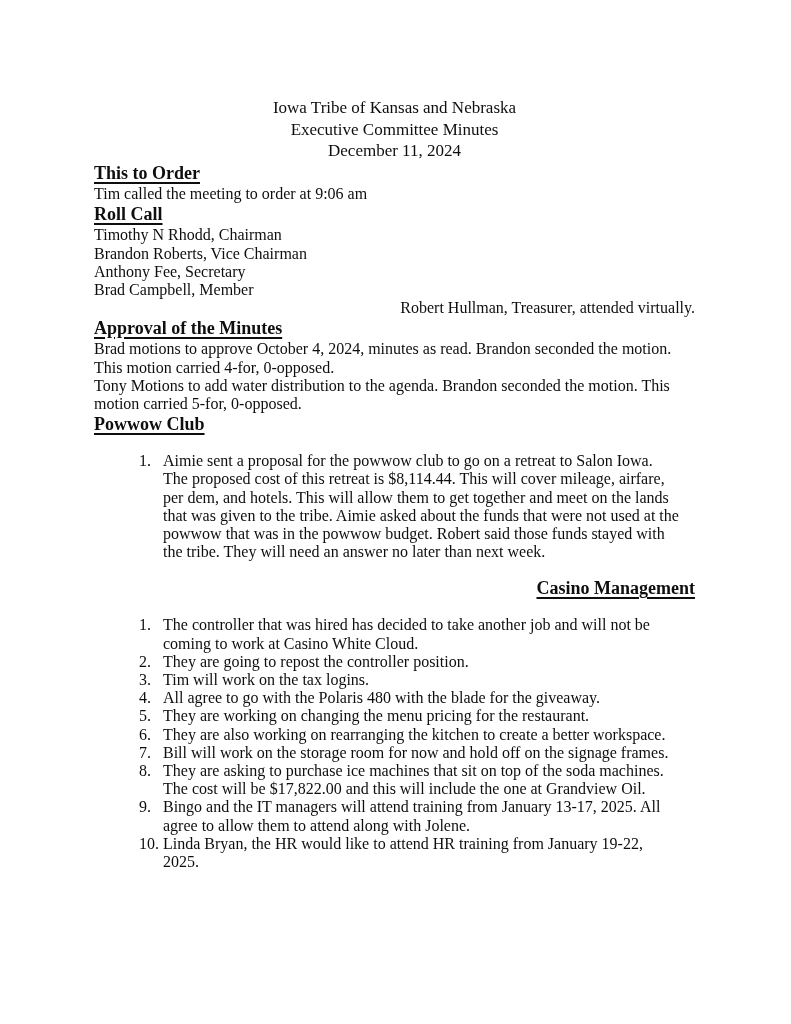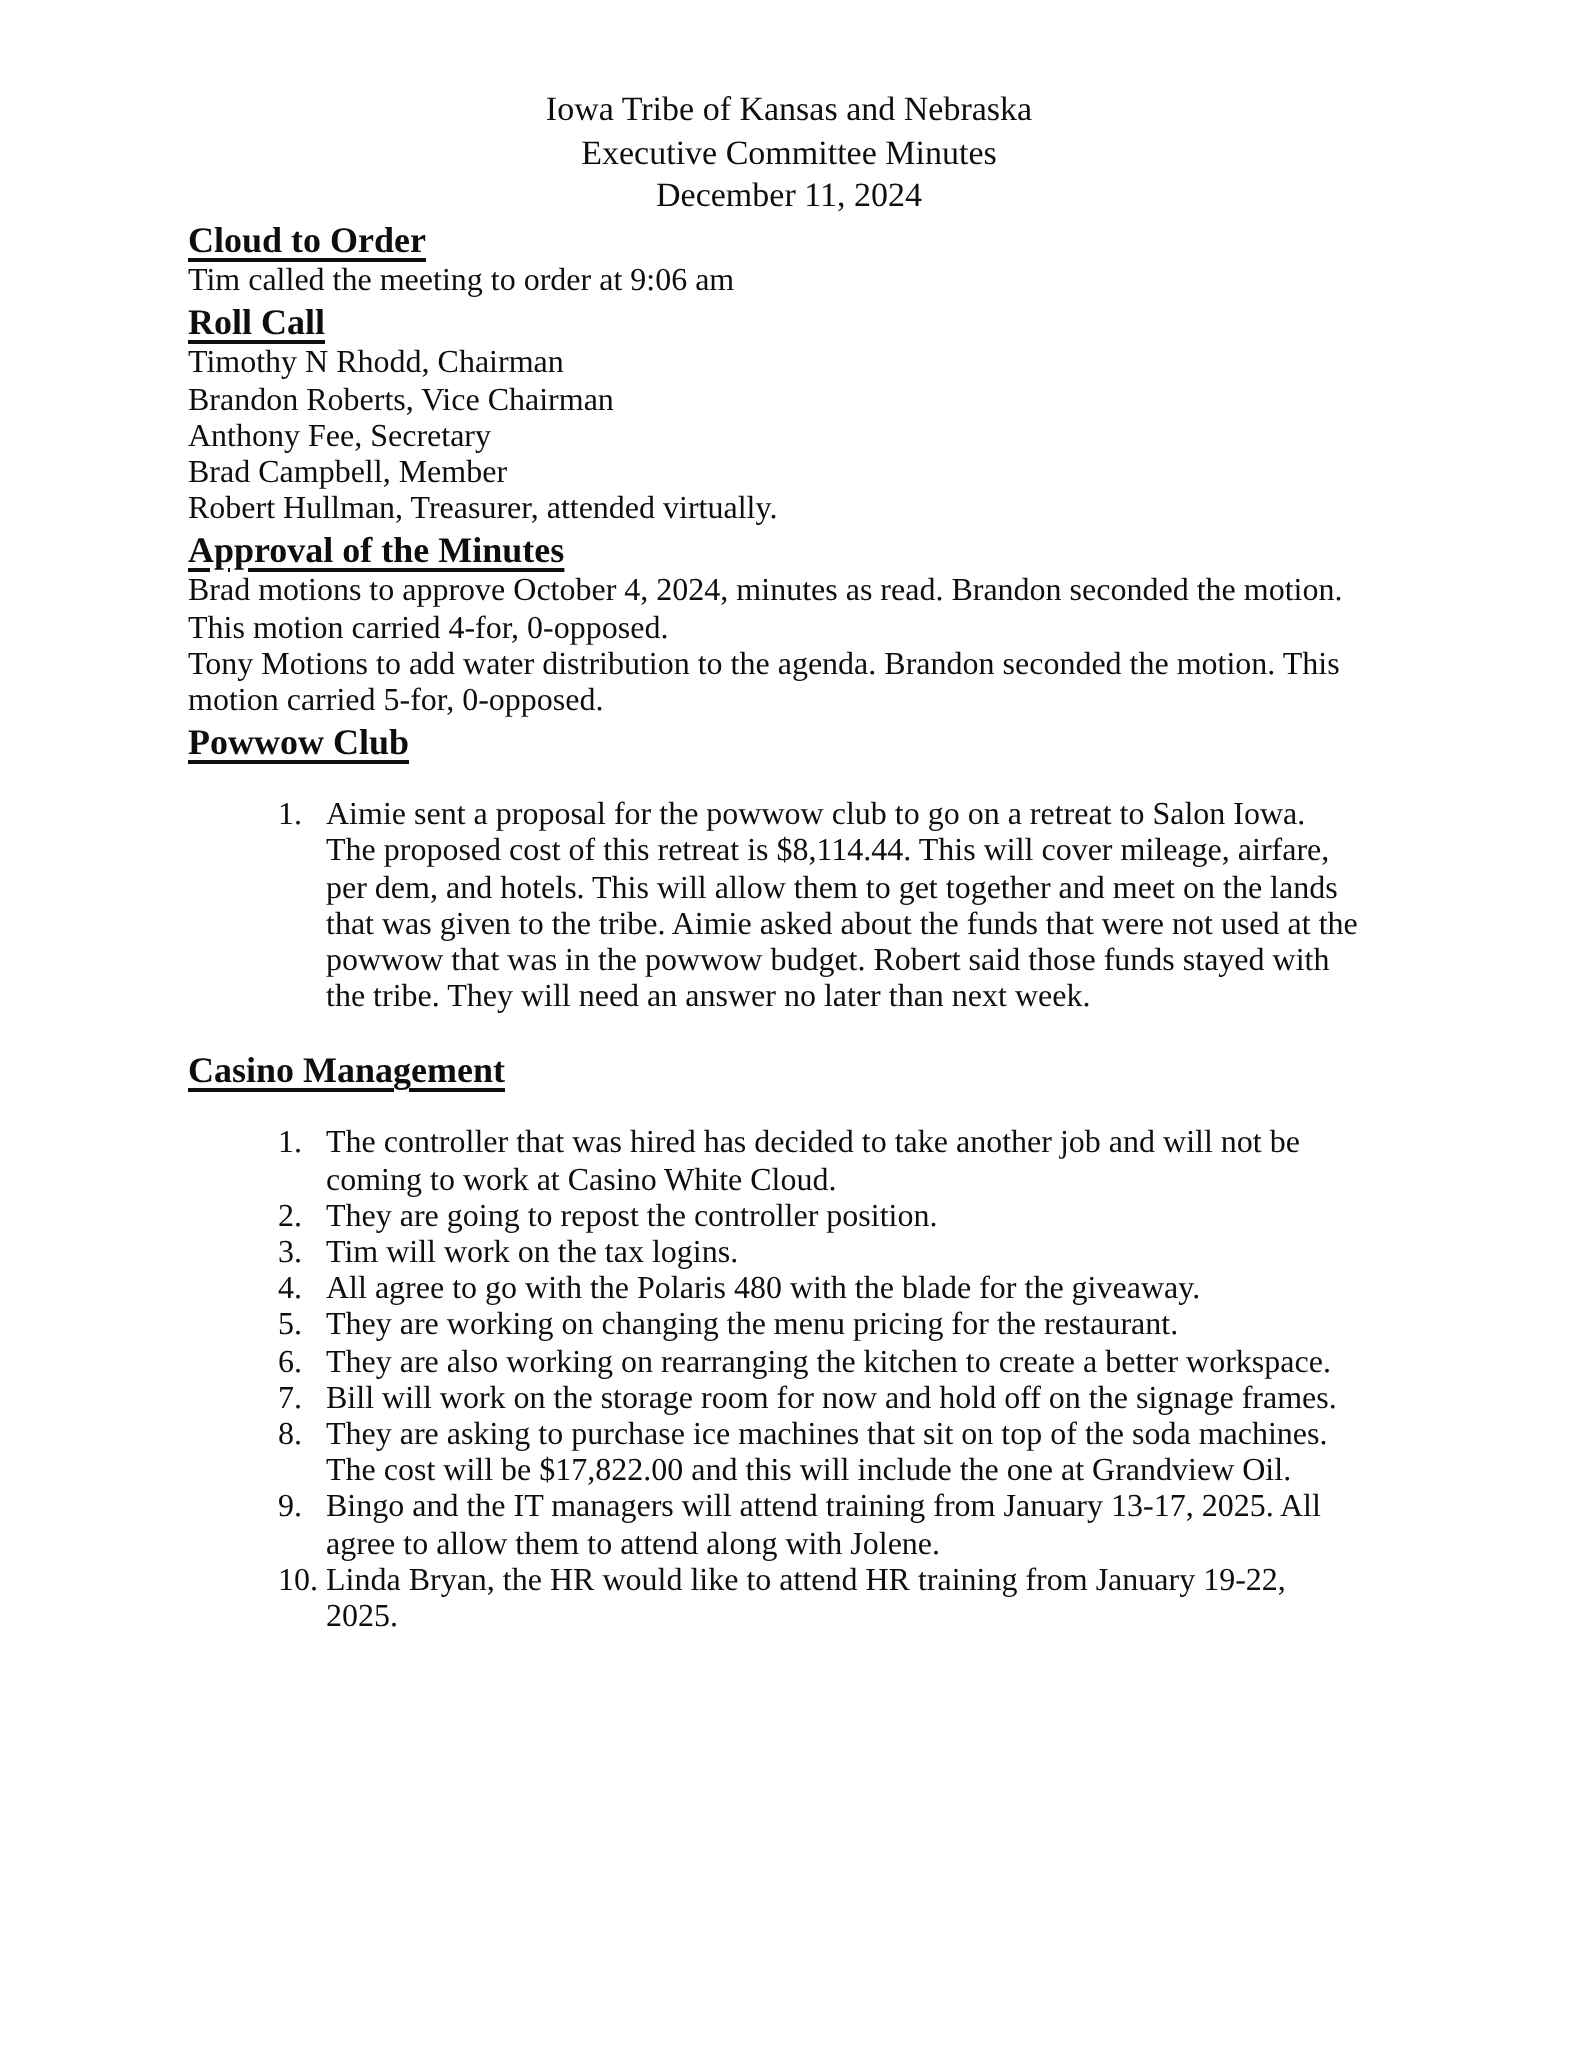--- a/index.html
+++ b/index.html
@@ -14,39 +14,39 @@
     box-sizing: border-box;
     background: #ffffff;
     color: #0e0e0e;
     font-family: "Liberation Serif", "DejaVu Serif", serif;
     font-size: 16px;
     line-height: 18.2px;
     padding: 0 96px 0 94px;
     overflow: hidden;
   }
   .title-block {
-    padding-top: 44px;
+    padding-top: 97px;
     text-align: center;
     font-size: 17px;
     line-height: 21.7px;
   }
   h2.sec-heading {
     margin: 0;
     font-size: 18px;
     line-height: 23px;
     font-weight: bold;
     text-decoration: underline;
     text-decoration-thickness: 2px;
     text-underline-offset: 3px;
   }
   p.body {
     margin: 0;
   }
   .mt3  { margin-top: 3px; }
-  .mt14 { margin-top: 14px; }
+  .mt14 { margin-top: 14px; text-align: right; }
   .mt15 { margin-top: 15px; }
   .mt16 { margin-top: 16px; }
   .mt17 { margin-top: 17px; }
   .mt35 { margin-top: 35px; }
   ol.num-list {
     list-style: none;
     margin: 16px;
     padding: 0 0 0 29px;
     counter-reset: item;
   }
@@ -70,21 +70,21 @@
 
 <div class="page">
 
   <header class="title-block">
     <div>Iowa Tribe of Kansas and Nebraska</div>
     <div>Executive Committee Minutes</div>
     <div>December 11, 2024</div>
   </header>
 
   <section>
-    <h2 class="sec-heading mt17">Cloud to Order</h2>
+    <h2 class="sec-heading mt17">This to Order</h2>
     <p class="body mt3">Tim called the meeting to order at 9:06 am</p>
   </section>
 
   <section>
     <h2 class="sec-heading mt16">Roll Call</h2>
     <p class="body">Timothy N Rhodd, Chairman</p>
     <p class="body">Brandon Roberts, Vice Chairman</p>
     <p class="body">Anthony Fee, Secretary</p>
     <p class="body">Brad Campbell, Member</p>
     <p class="body mt14">Robert Hullman, Treasurer, attended virtually.</p>

